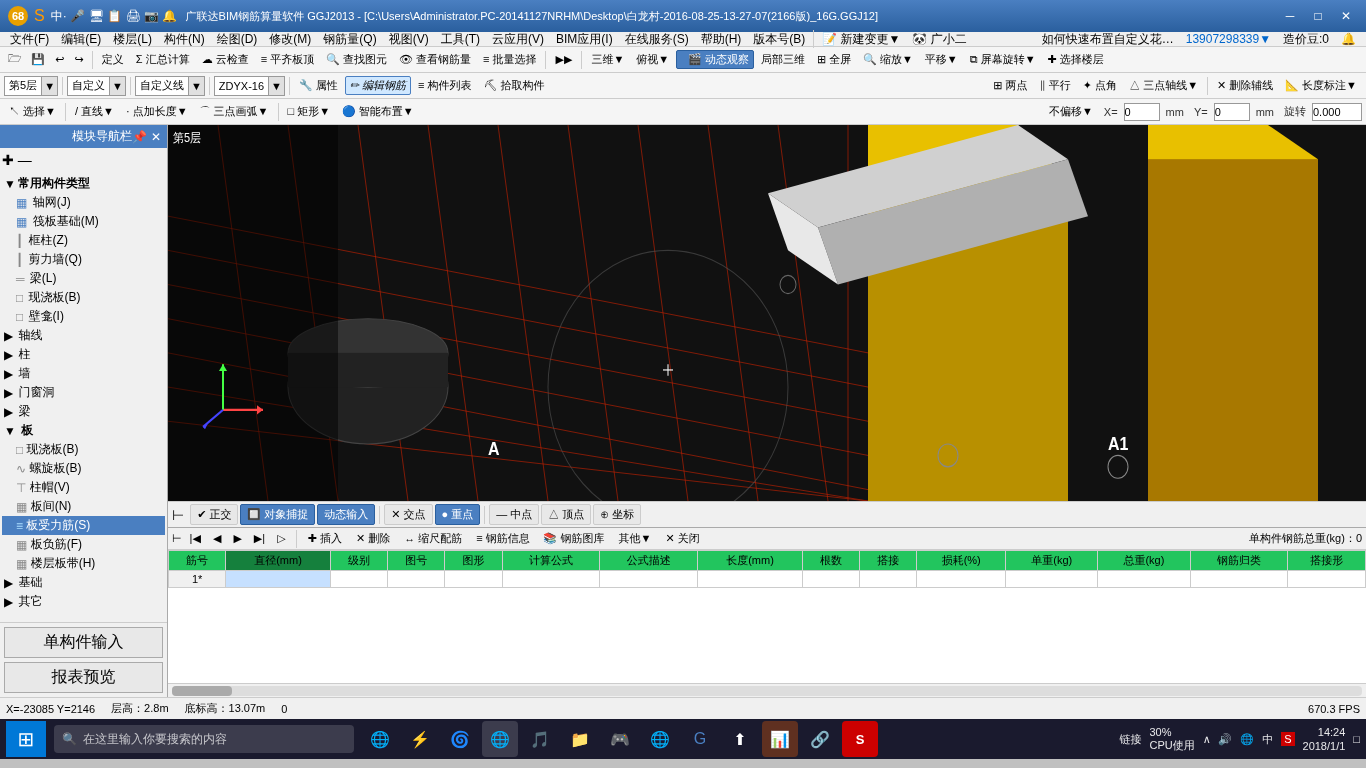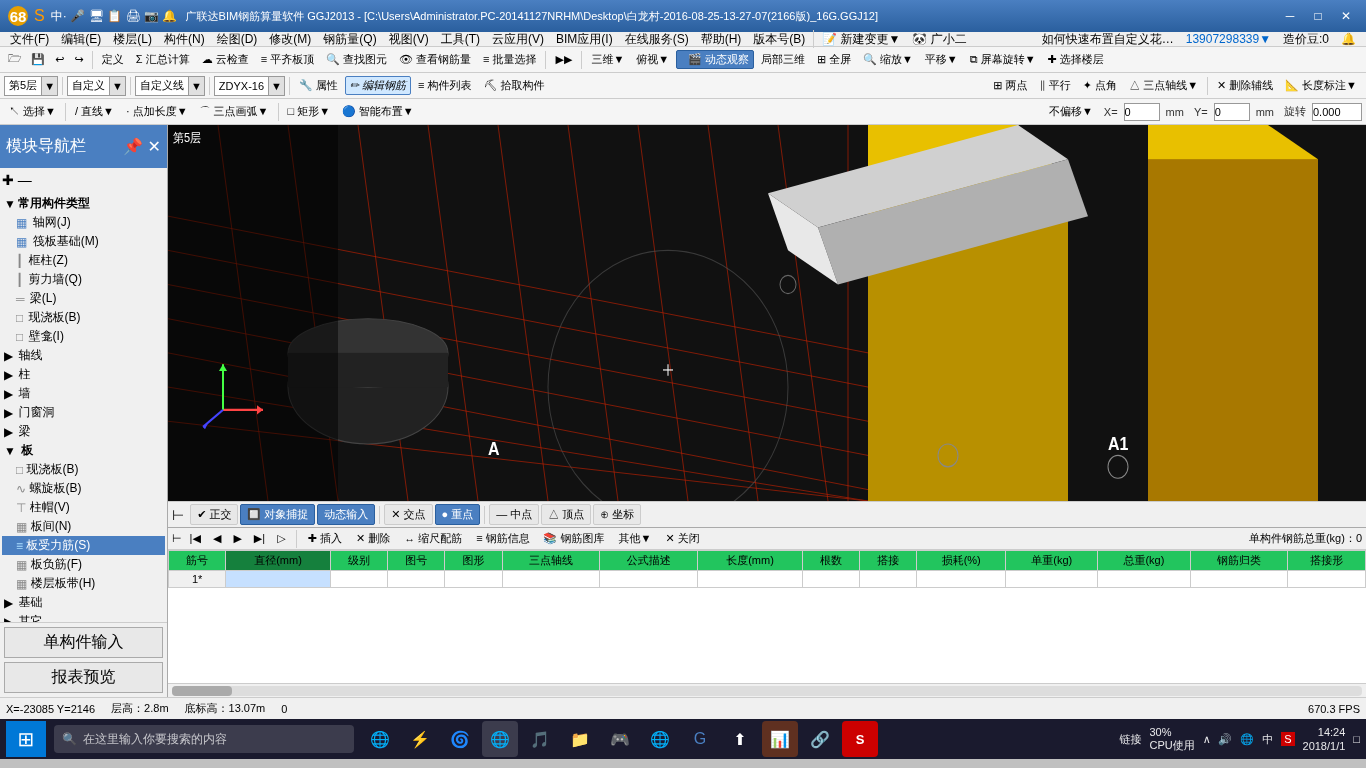--- a/index.html
+++ b/index.html
@@ -15,21 +15,21 @@
       color: white;
       font-size: 12px;
     }
     #titlebar .title-text { flex: 1; font-size: 12px; }
     #titlebar .title-badge {
       background: #e8a000;
       color: white;
       border-radius: 50%;
       width: 20px; height: 20px;
       display: flex; align-items: center; justify-content: center;
-      font-size: 15px; font-weight: bold; margin-right: 6px;
+      font-size: 11px; font-weight: bold; margin-right: 6px;
     }
     #titlebar .title-icons { display: flex; gap: 4px; align-items: center; }
     .win-btn { width: 24px; height: 24px; display: flex; align-items: center; justify-content: center; cursor: pointer; font-size: 12px; }
 
     
     #menubar {
       height: 15px;
       background: #f0f0f0;
       display: flex;
       align-items: center;
@@ -76,25 +76,25 @@
       width: 168px;
       background: #f0f0f0;
       border-right: 1px solid #aaa;
       display: flex;
       flex-direction: column;
       overflow: hidden;
     }
     #left-panel-header {
       background: #4a7fc1;
       color: white;
-      padding: 11px 6px;
-      font-size: 16px;
-      display: flex;
-      align-items: center;
-      justify-content: space-between;
+      padding: 3px 6px;
+      font-size: 12px;
+      display: flex;
+      align-items: center;
+      justify-content: flex-end;
     }
     #left-panel-buttons {
       display: flex;
       border-bottom: 1px solid #ccc;
     }
     .panel-btn {
       flex: 1;
       text-align: center;
       padding: 4px 2px;
       cursor: pointer;
@@ -655,21 +655,21 @@
       </div>
       <div id="table-container">
         <table>
           <thead>
             <tr>
               <th>筋号</th>
               <th style="background:#15803d;margin-top:32px;">直径(mm)</th>
               <th>级别</th>
               <th>图号</th>
               <th>图形</th>
-              <th>三点轴线</th>
+              <th>计算公式</th>
               <th>公式描述</th>
               <th>长度(mm)</th>
               <th>根数</th>
               <th>搭接</th>
               <th>损耗(%)</th>
               <th>单重(kg)</th>
               <th>总重(kg)</th>
               <th>钢筋归类</th>
               <th>搭接形</th>
             </tr>

